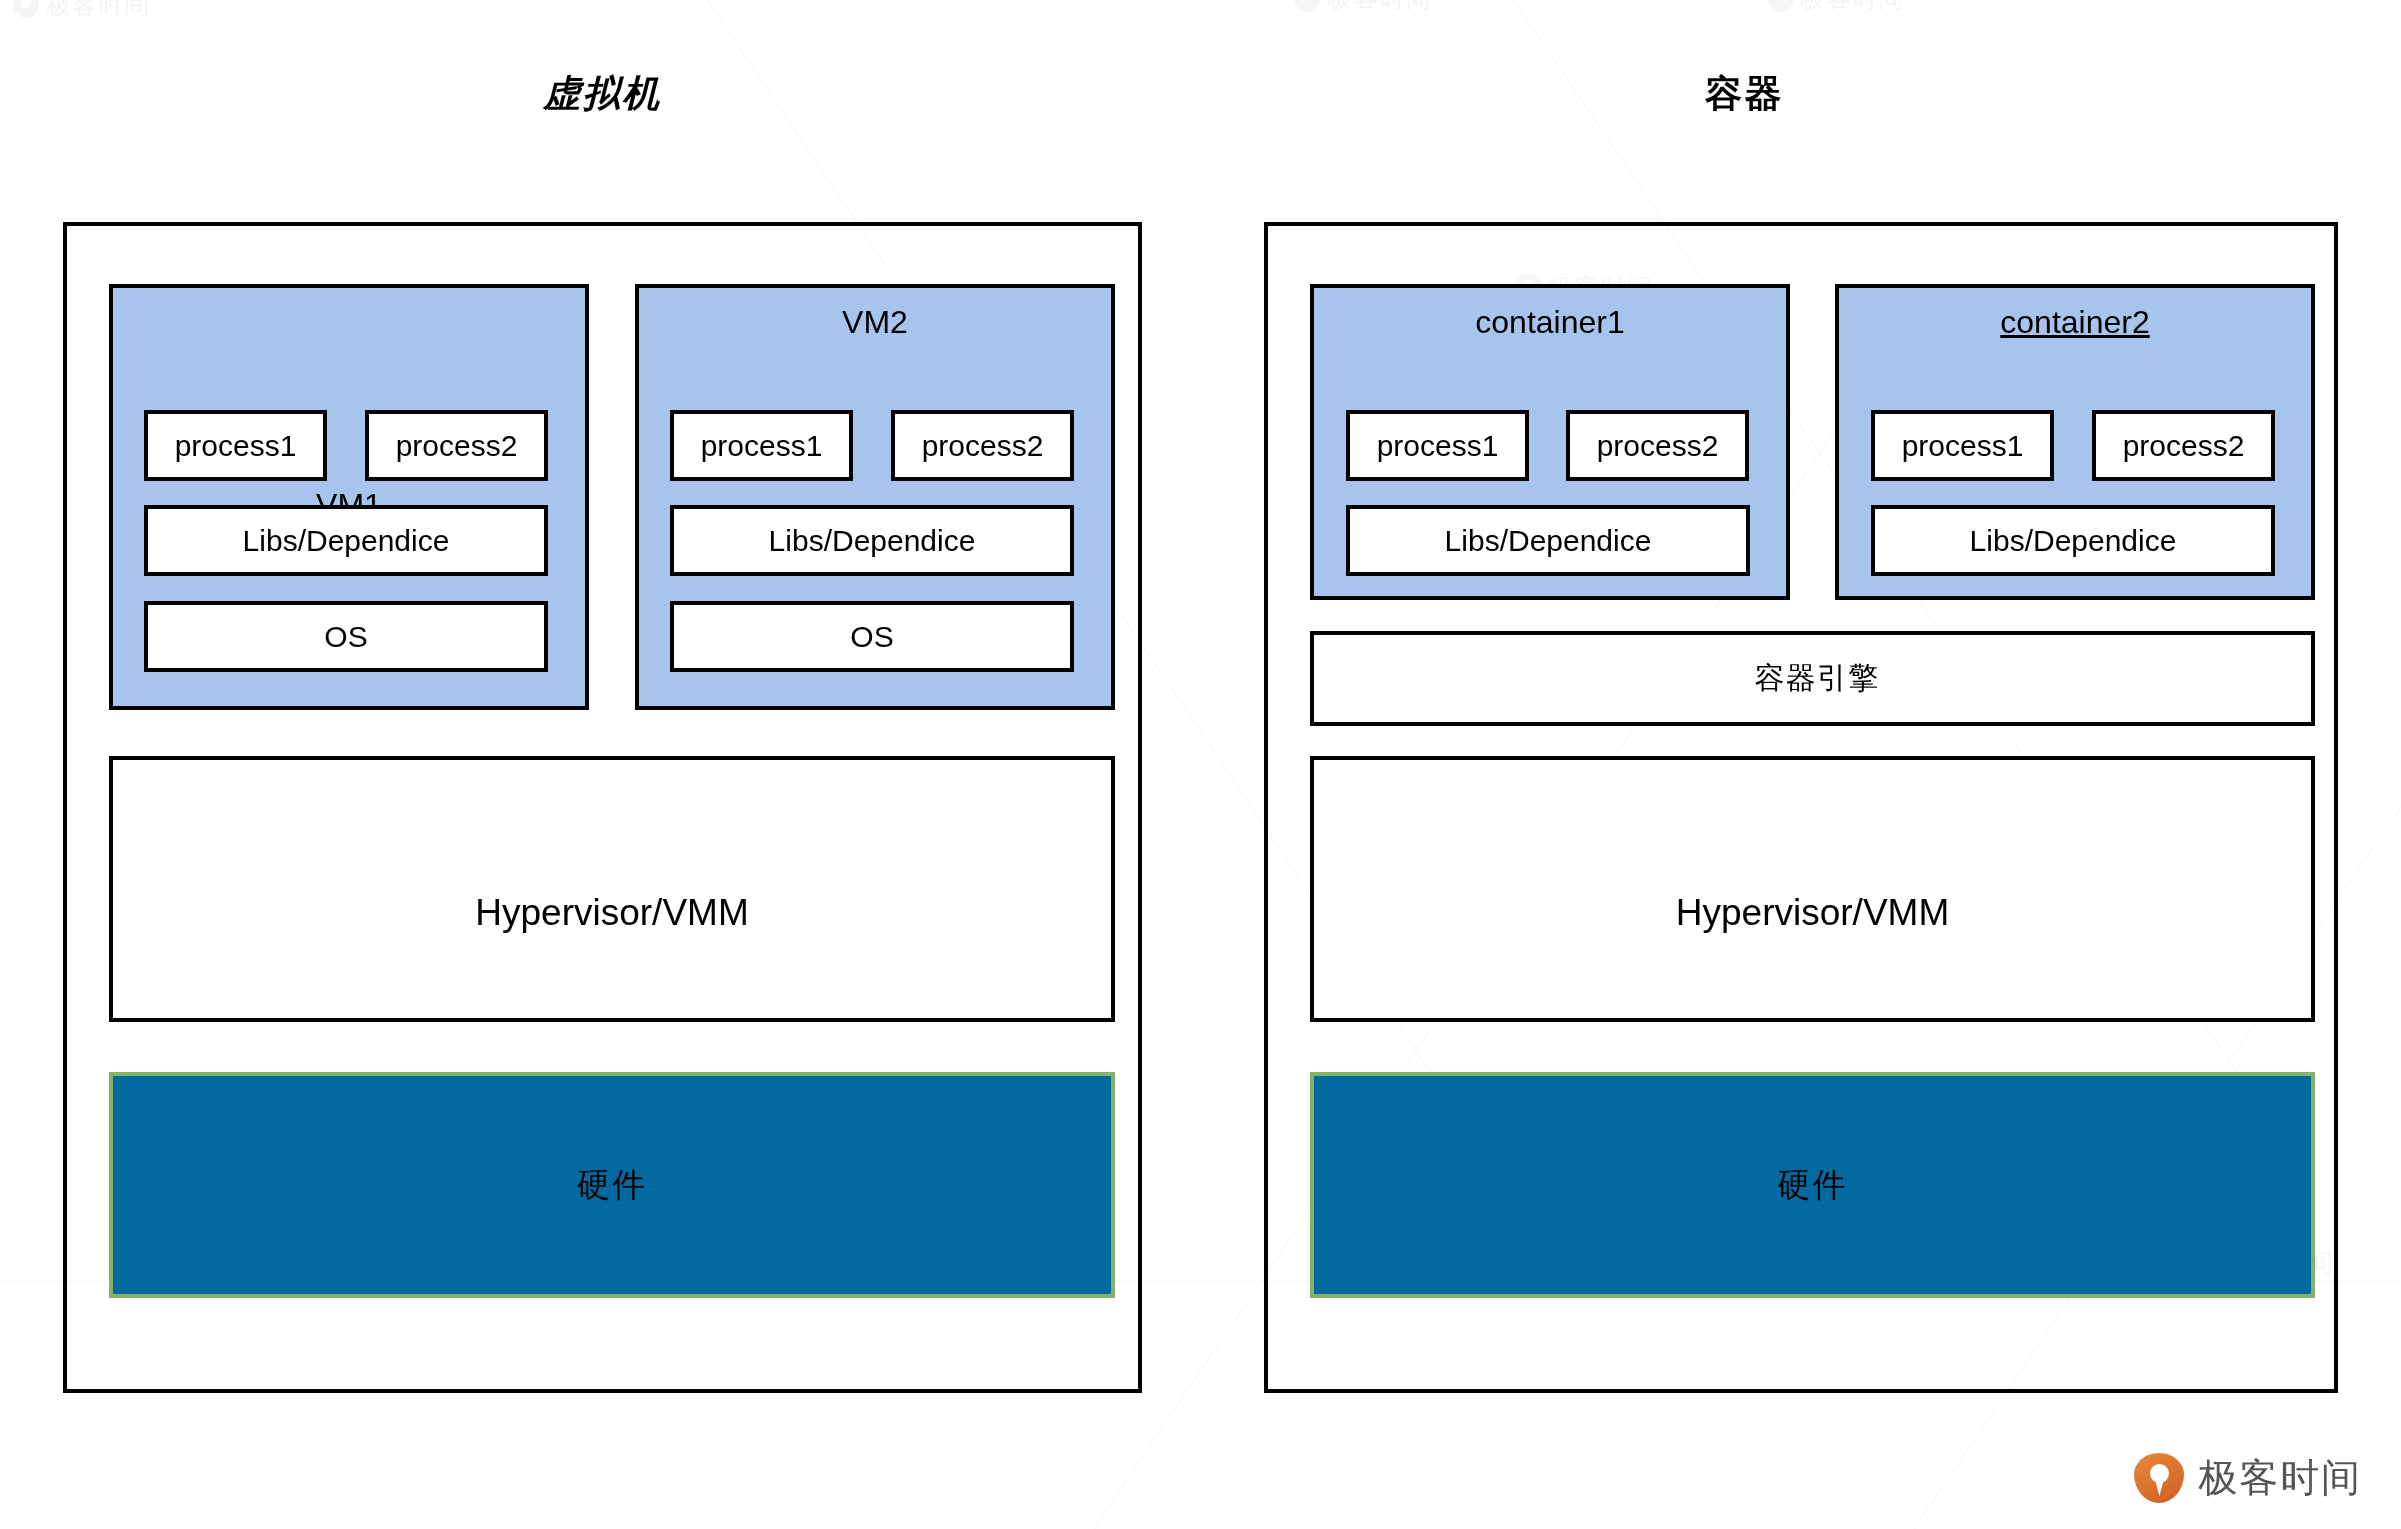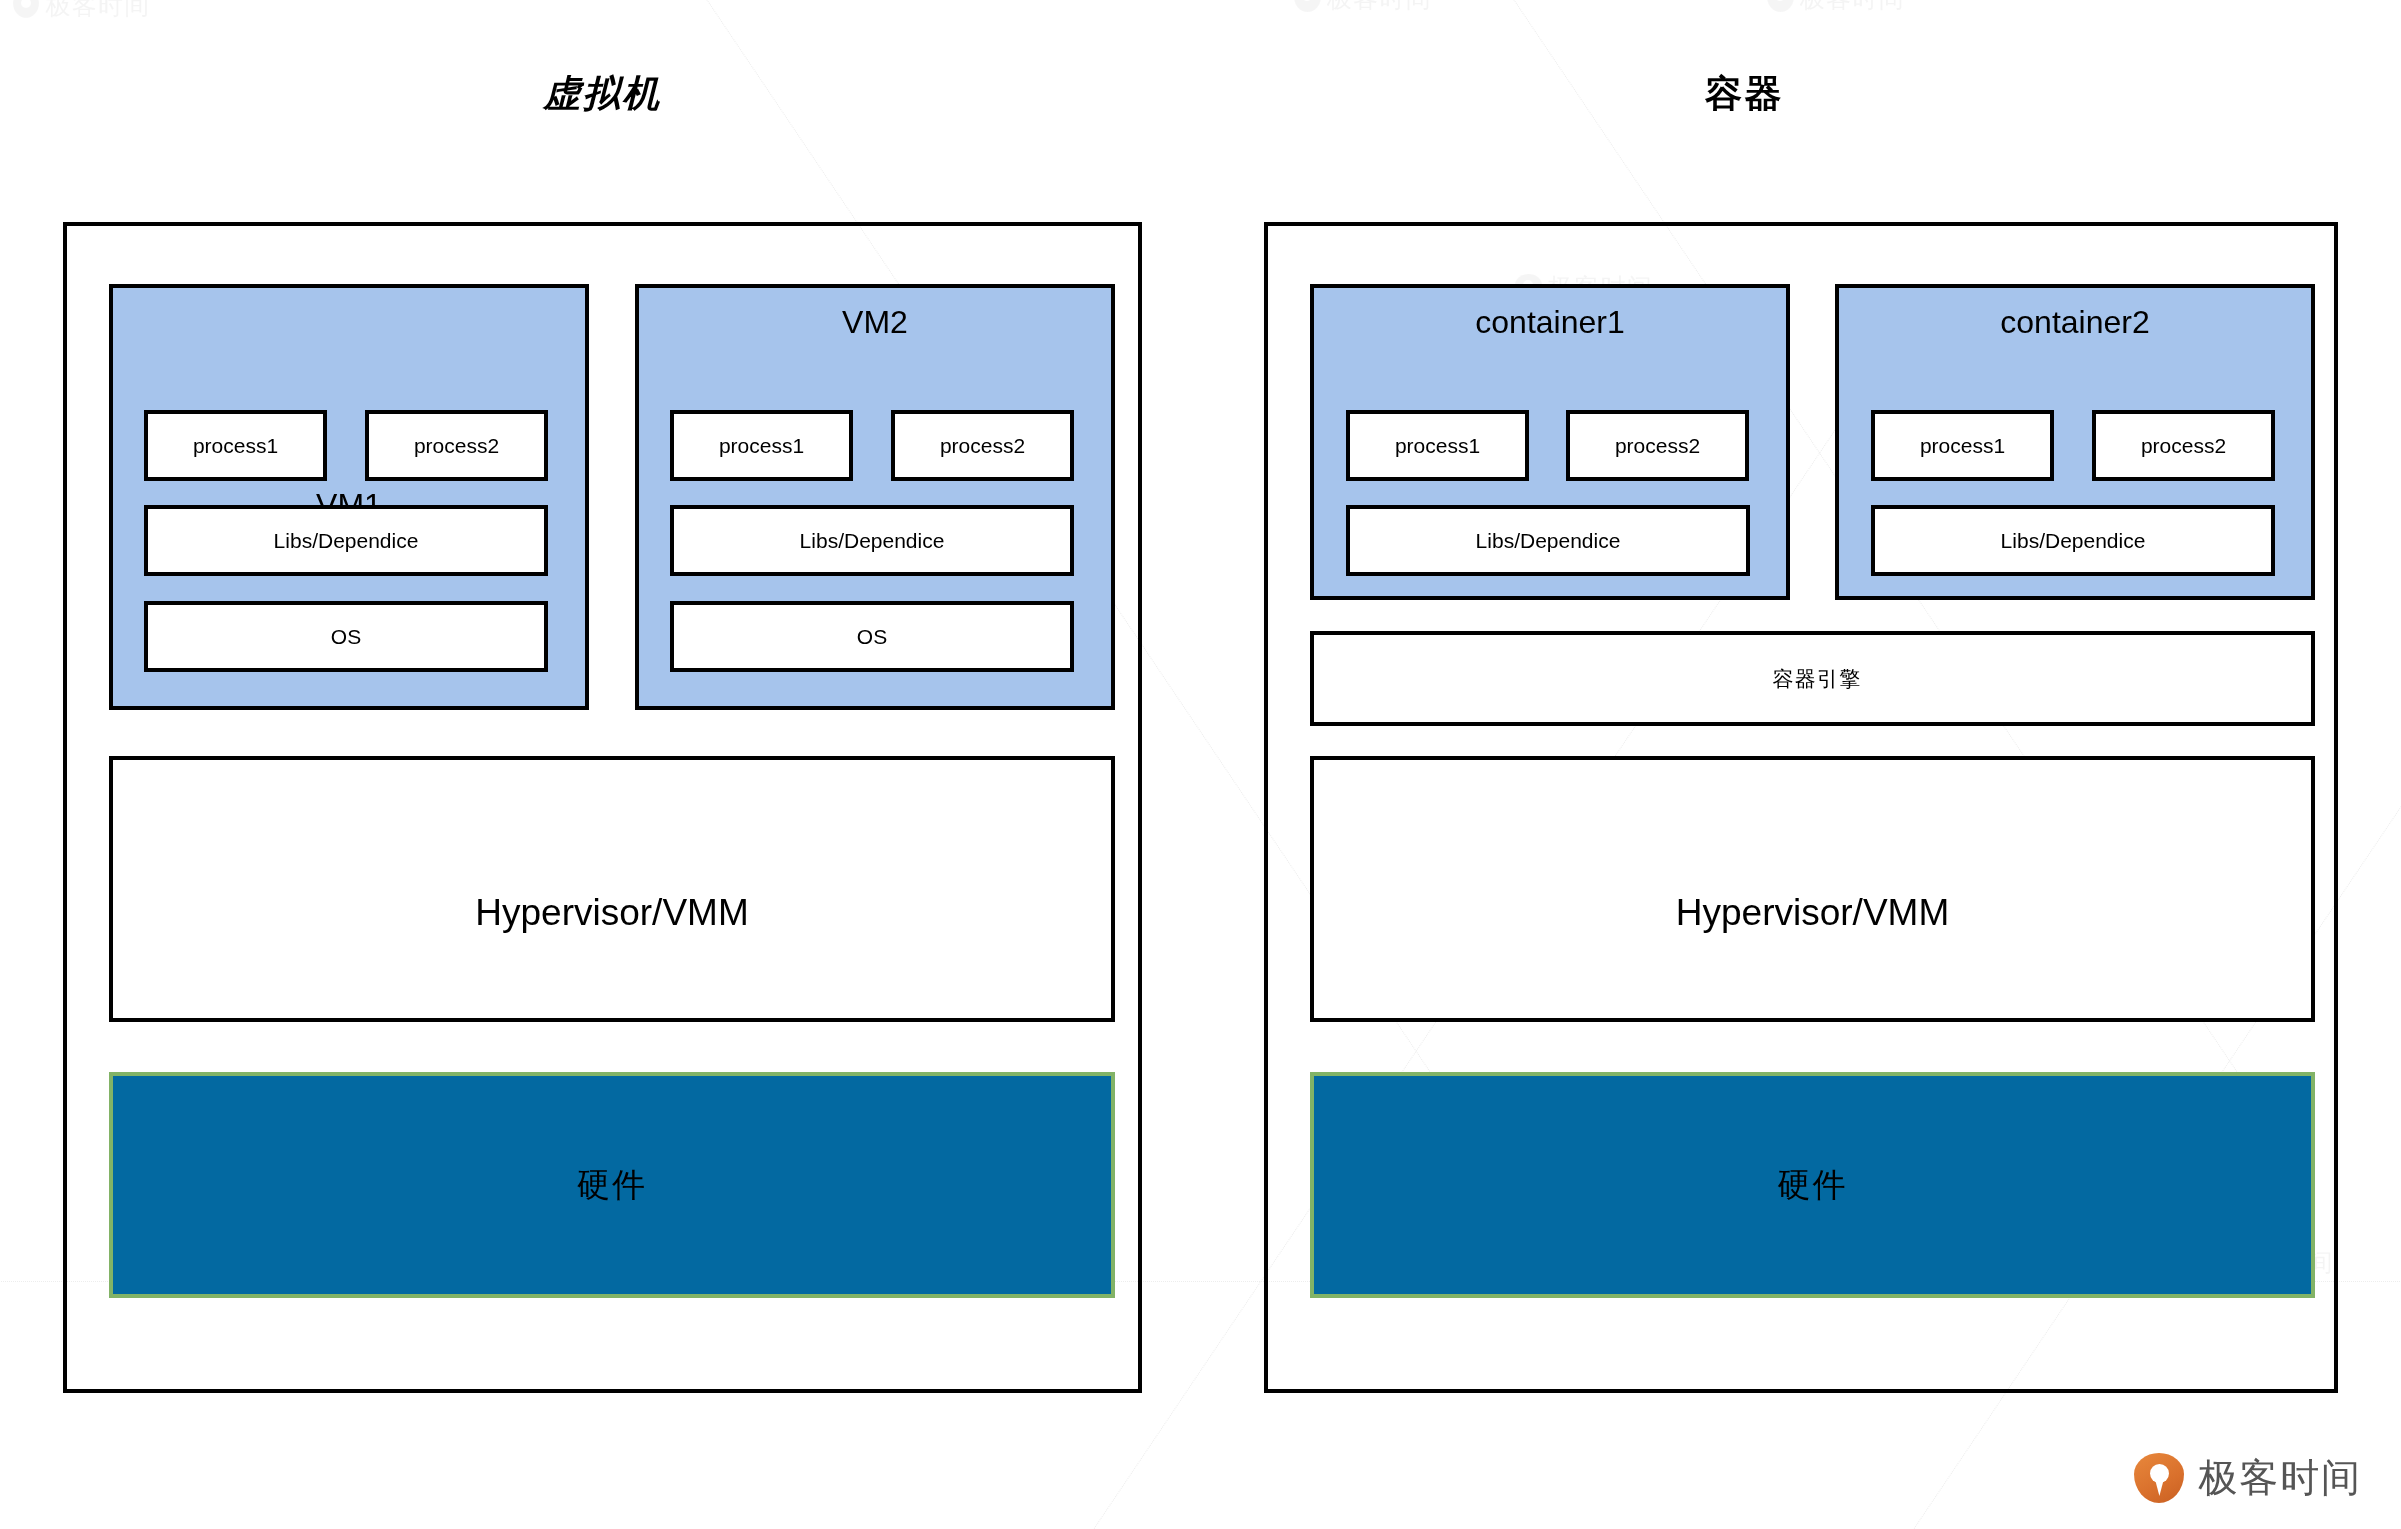--- a/index.html
+++ b/index.html
@@ -98,21 +98,21 @@
     margin-top: 16.4px;
     font-size: 32px;
     font-family: "Liberation Sans", sans-serif;
     color: #000000;
   }
   .box-white {
     border: 4.4px solid #000000;
     background: #ffffff;
   }
   .box-white .box-label {
-    font-size: 21px;
+    font-size: 30px;
     font-family: "Liberation Sans", sans-serif;
   }
   .box-white .box-label.cjk {
     font-family: "DejaVu Sans", sans-serif;
     font-weight: 400;
     letter-spacing: 1.3px;
     margin-left: 9px;
   }
   .box-hyper .box-label {
     font-size: 37px;
@@ -264,21 +264,21 @@
 <div class="box box-white" style="left:1346px; top:410px; width:183px; height:71px;">
   <span class="box-label">process1</span>
 </div>
 <div class="box box-white" style="left:1566px; top:410px; width:183px; height:71px;">
   <span class="box-label">process2</span>
 </div>
 <div class="box box-white" style="left:1346px; top:505px; width:404px; height:71px;">
   <span class="box-label">Libs/Dependice</span>
 </div>
 
-<div class="box box-guest" style="left:1835px; top:284px; width:480px; height:316px;">
+<div class="box box-guest" style="left:1835px; top:284px; width:480px; height:316px;text-decoration:underline;">
   <div class="guest-label">container2</div>
 </div>
 <div class="box box-white" style="left:1871px; top:410px; width:183px; height:71px;">
   <span class="box-label">process1</span>
 </div>
 <div class="box box-white" style="left:2092px; top:410px; width:183px; height:71px;">
   <span class="box-label">process2</span>
 </div>
 <div class="box box-white" style="left:1871px; top:505px; width:404px; height:71px;">
   <span class="box-label">Libs/Dependice</span>

